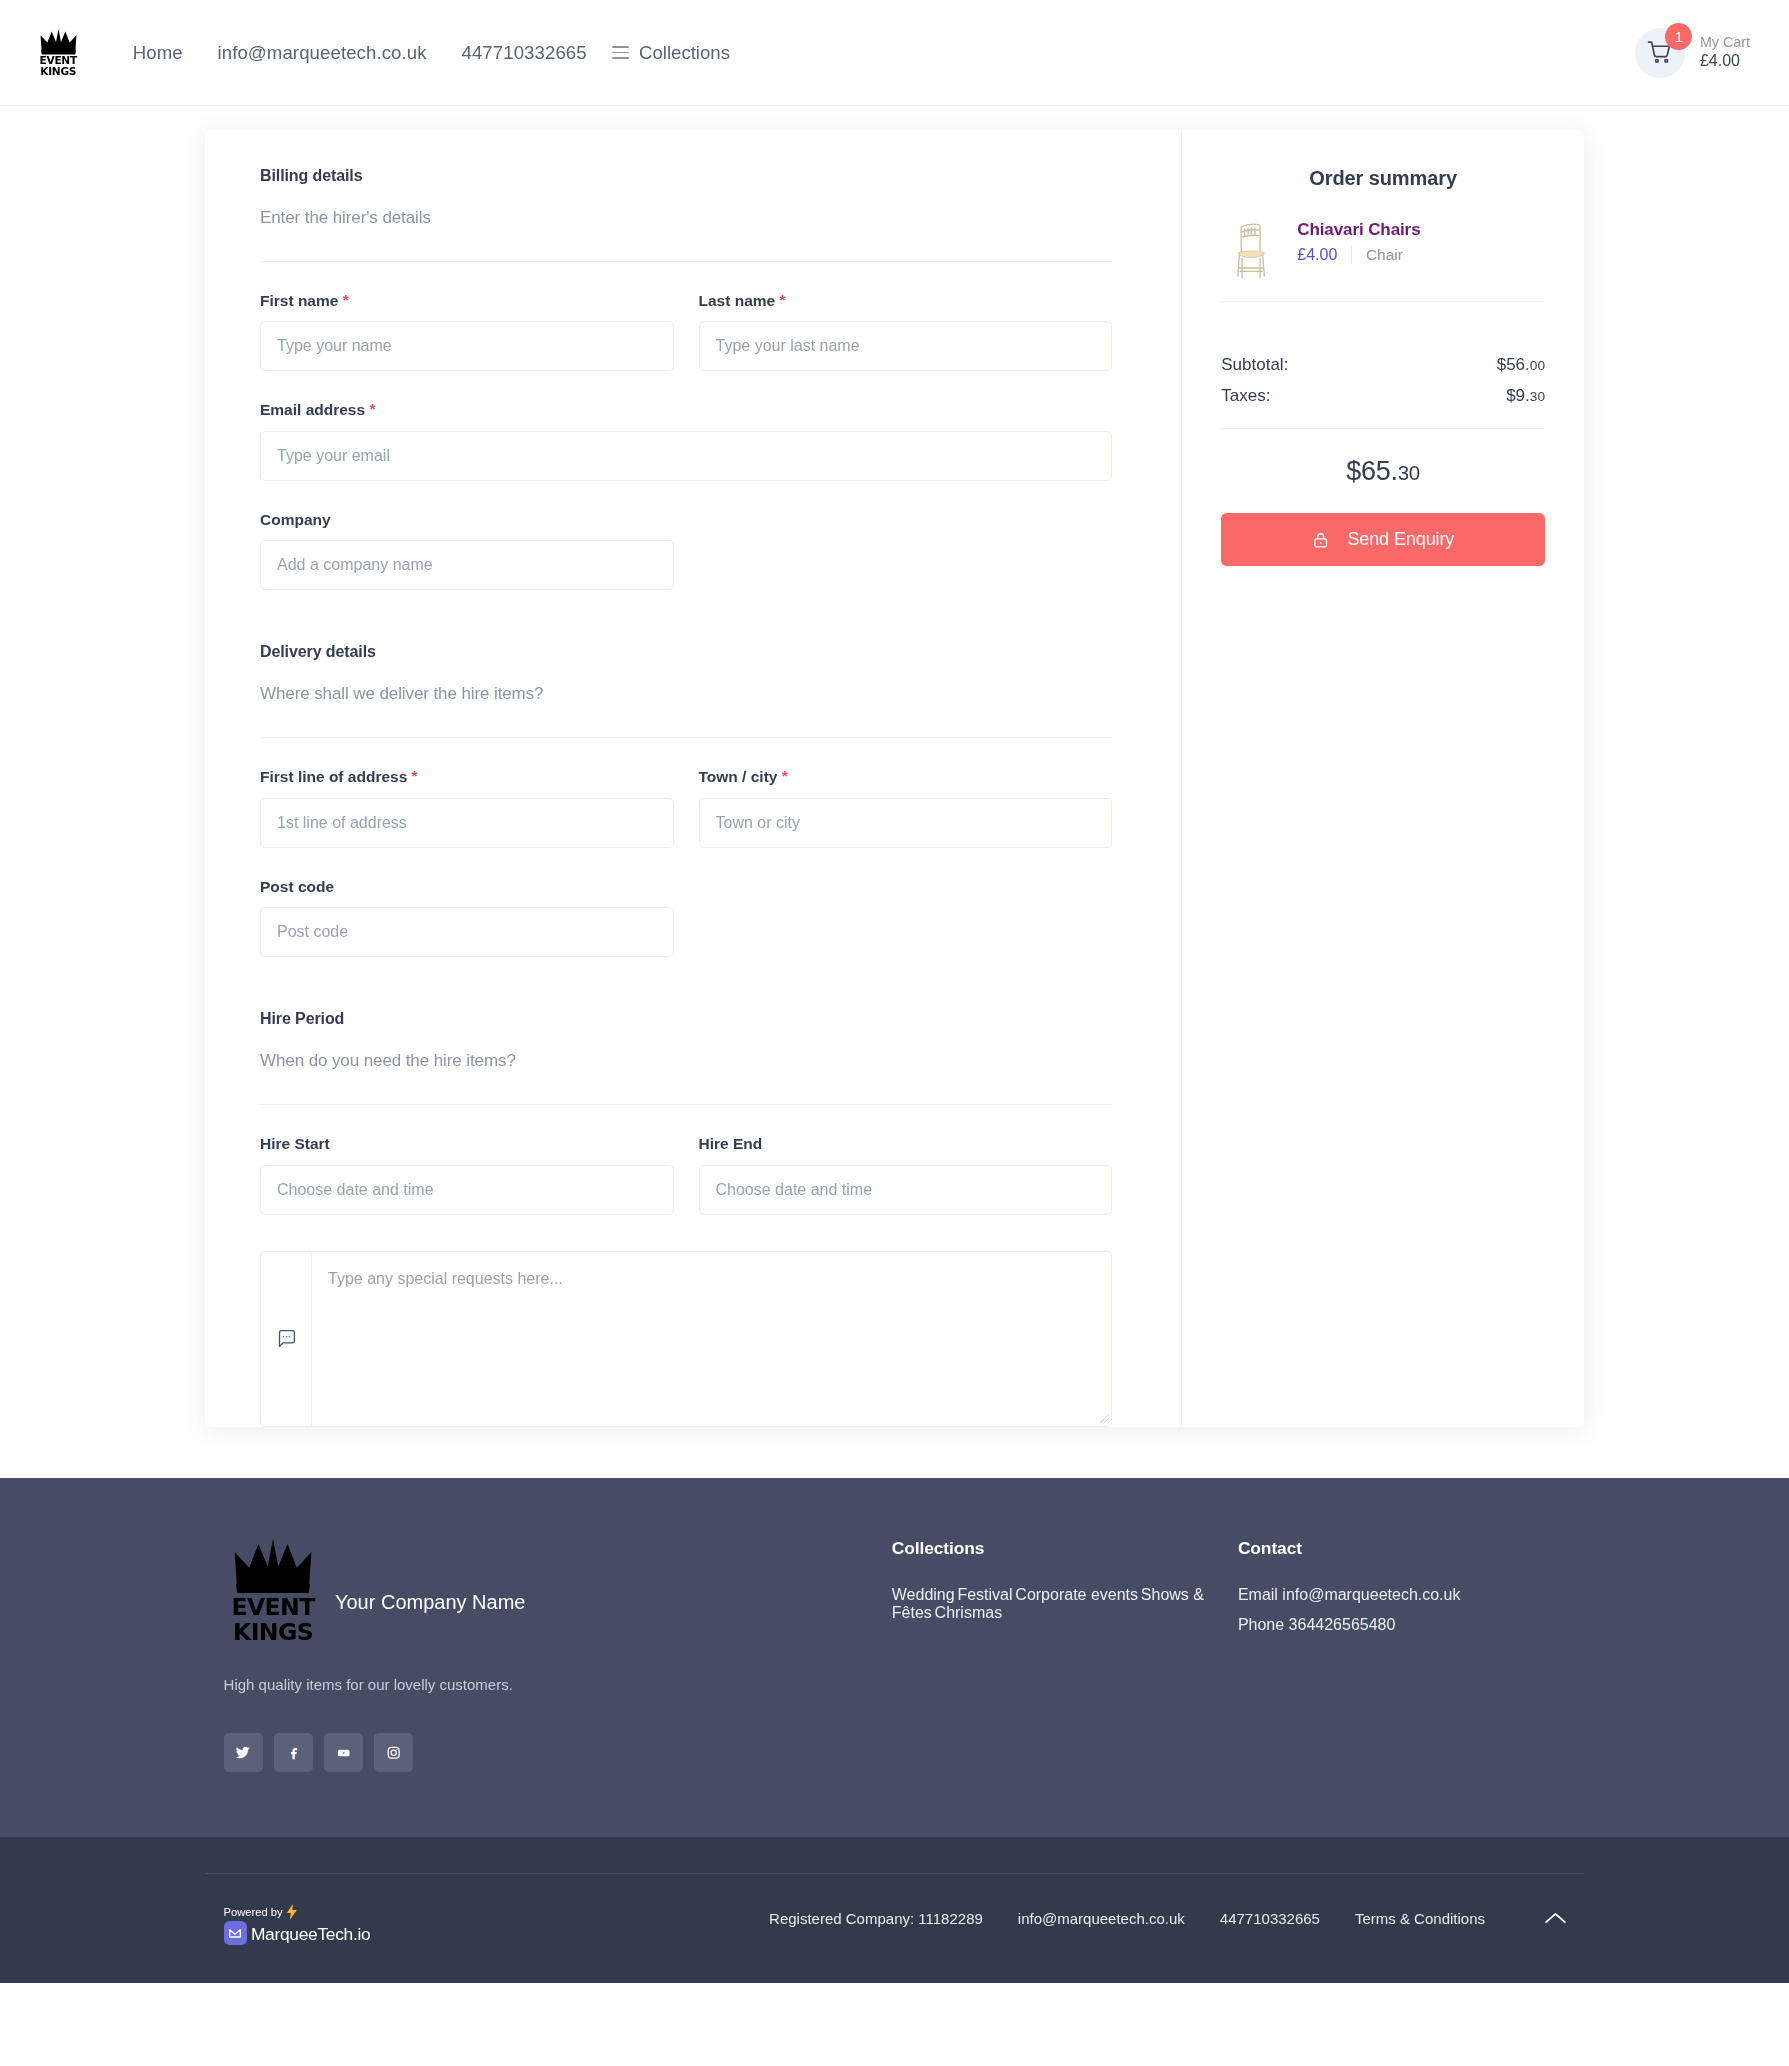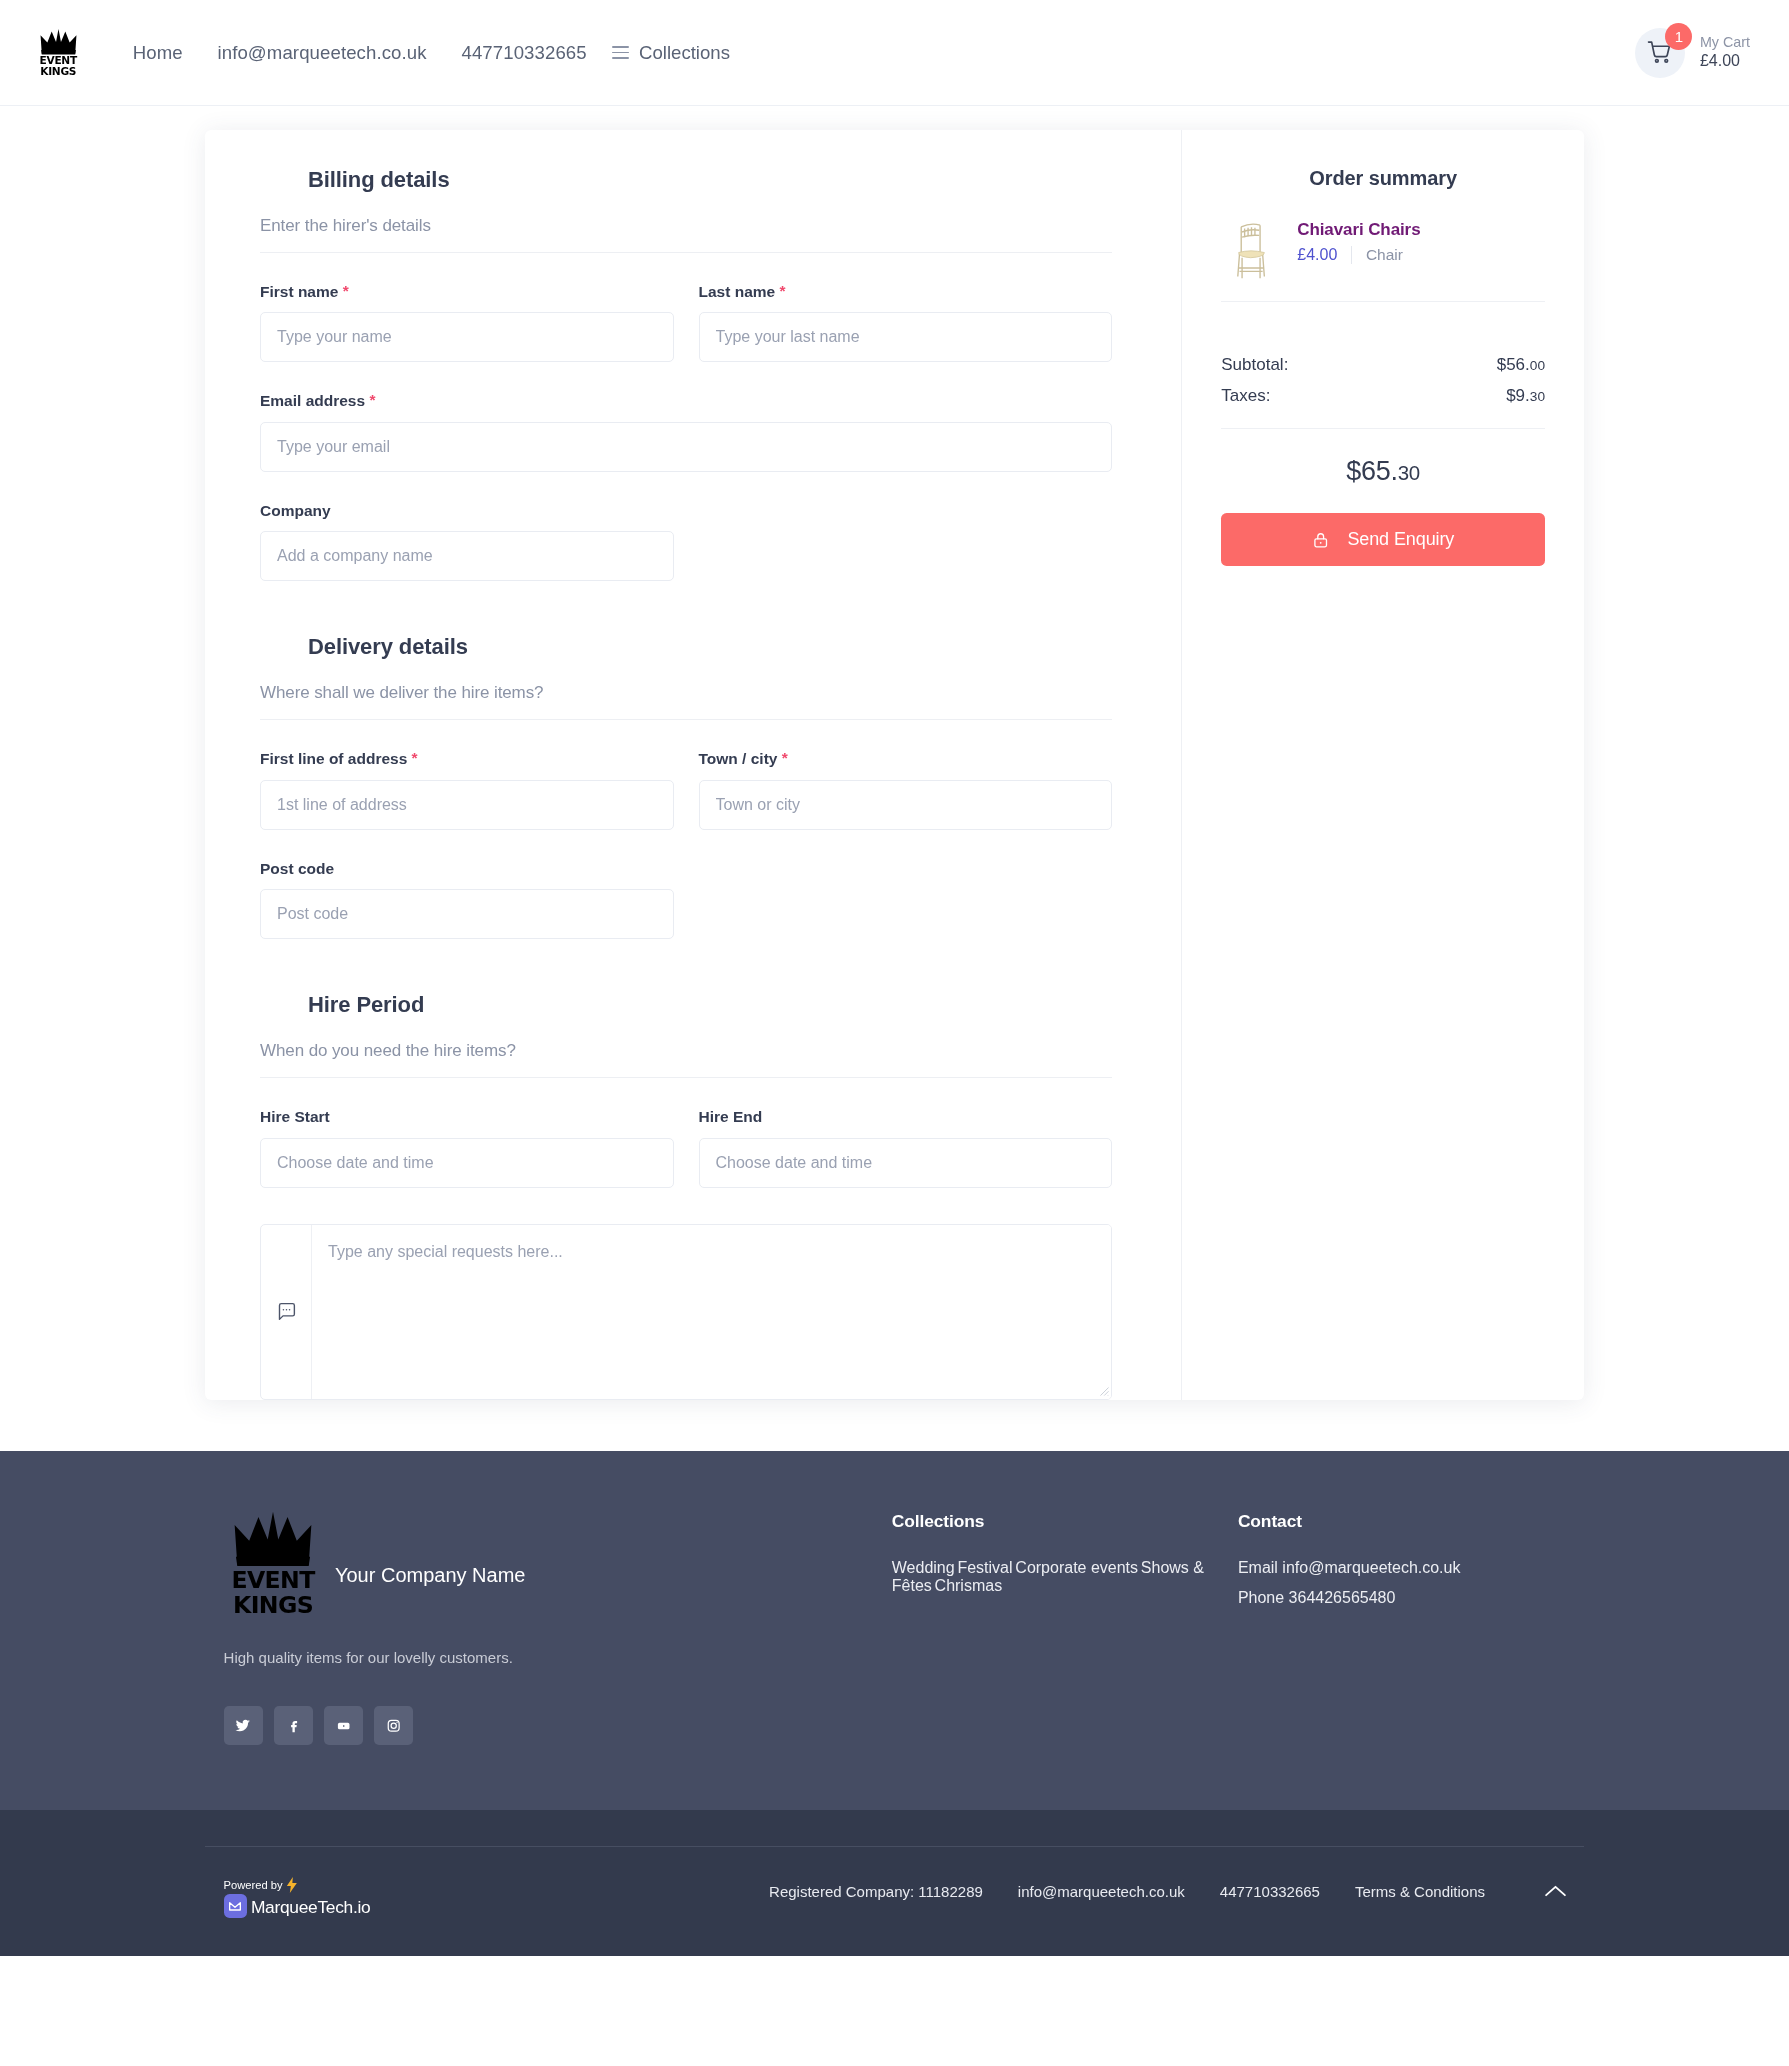--- a/index.html
+++ b/index.html
@@ -143,31 +143,30 @@
     width: 977px;
     padding: 37px 0 0 55px;
   }
   .card-right {
     width: 403px;
     border-left: 1.2px solid #eef0f4;
     padding: 37px 39px 0 39px;
   }
 
   .sect-title {
-    font-size: 22px;
+    font-size: 16px;
     font-weight: bold;
     color: #343c51;
     margin-bottom: 23.6px;
     letter-spacing: -0.1px;
-    margin-left: 48px;
   }
   .sect-sub {
     font-size: 17px;
     color: #8b93a6;
-    padding-bottom: 16px;
+    padding-bottom: 33px;
     border-bottom: 1.2px solid #edeff3;
     width: 852px;
     letter-spacing: -0.1px;
   }
 
   .row { display: flex; gap: 25px; margin-top: 30px; width: 852px; }
   .fgroup { display: flex; flex-direction: column; }
   .fgroup.half { width: 414px; }
   .fgroup.full { width: 852px; }
   .flabel {

